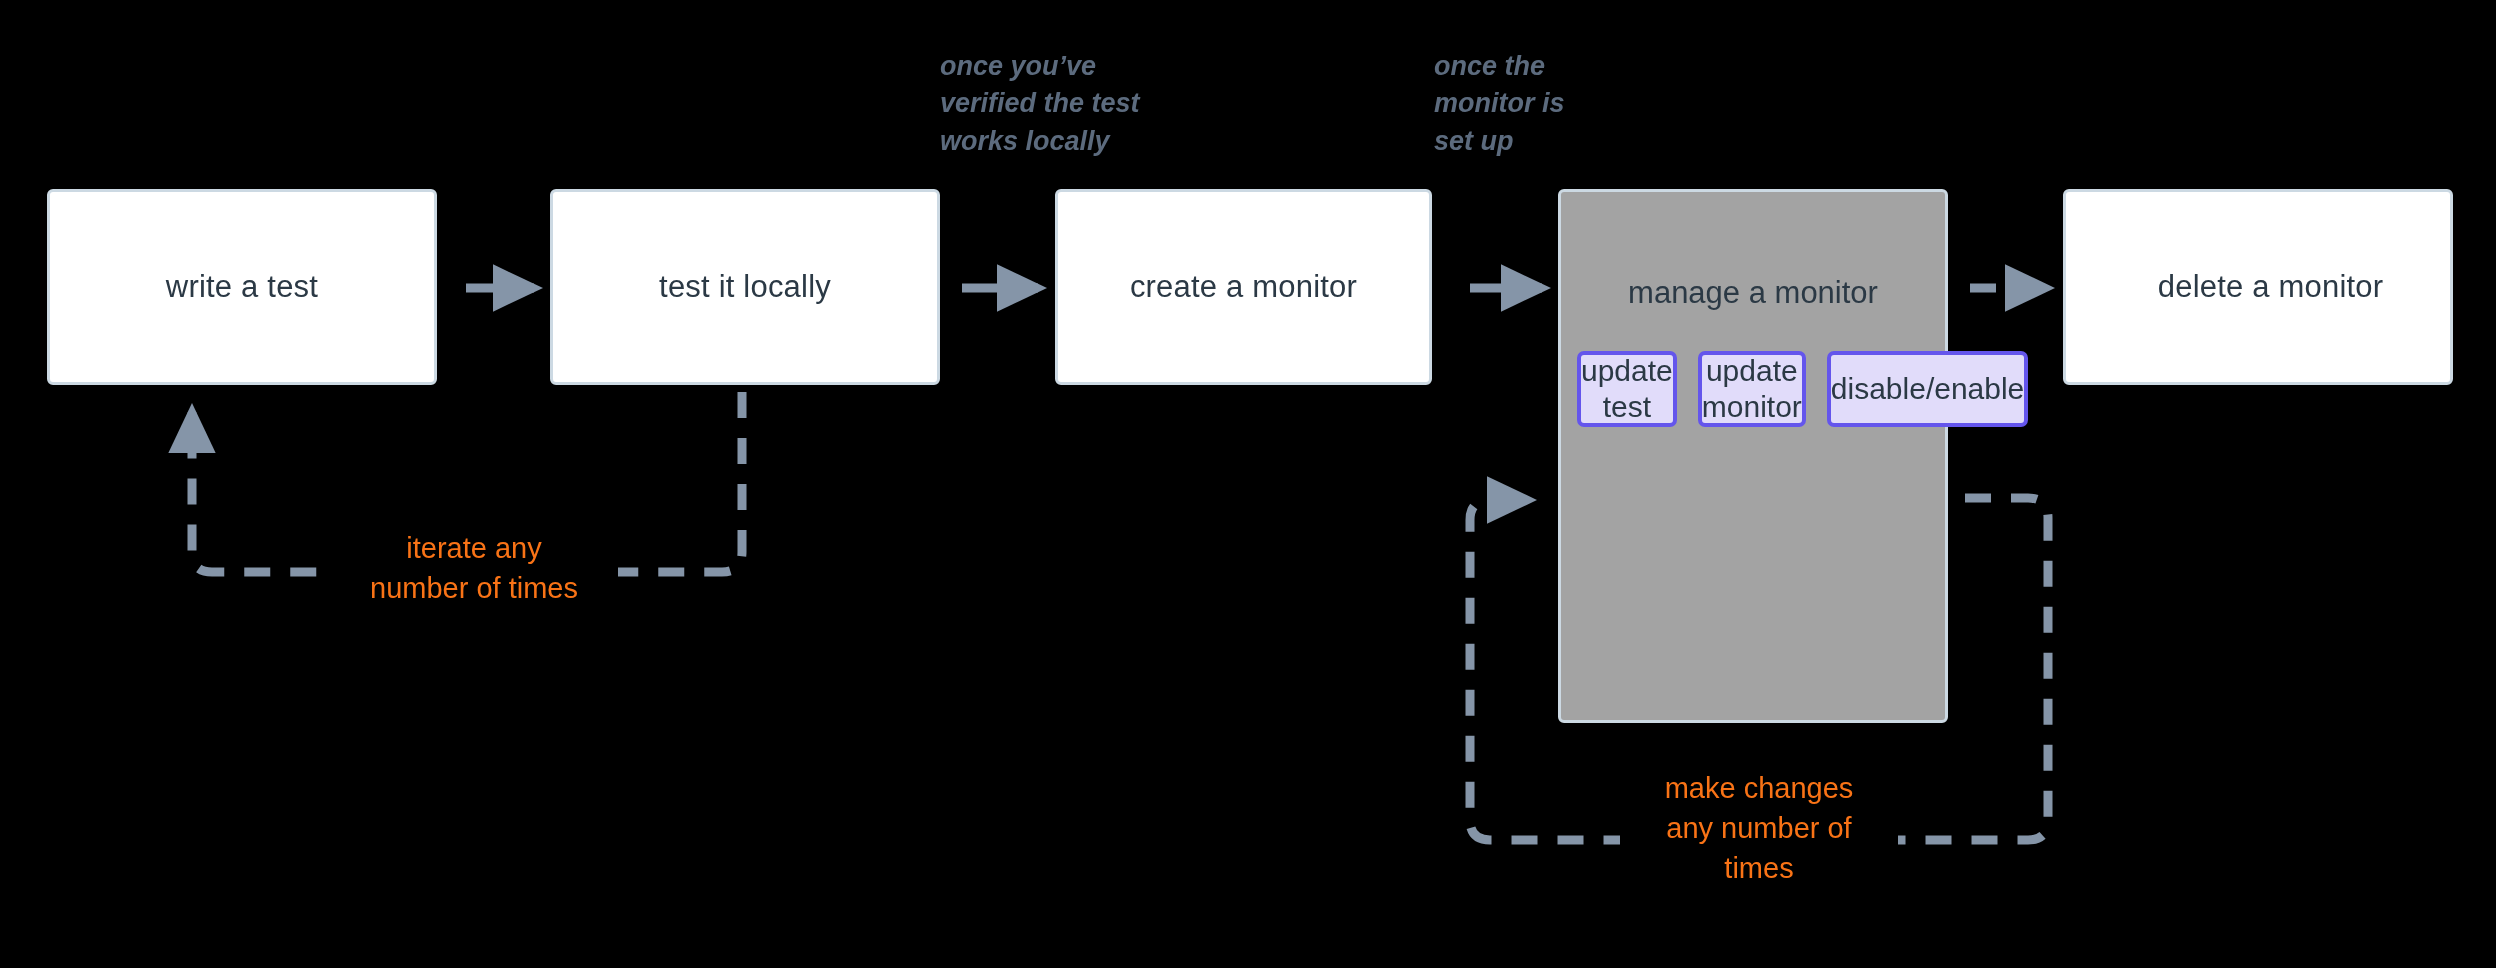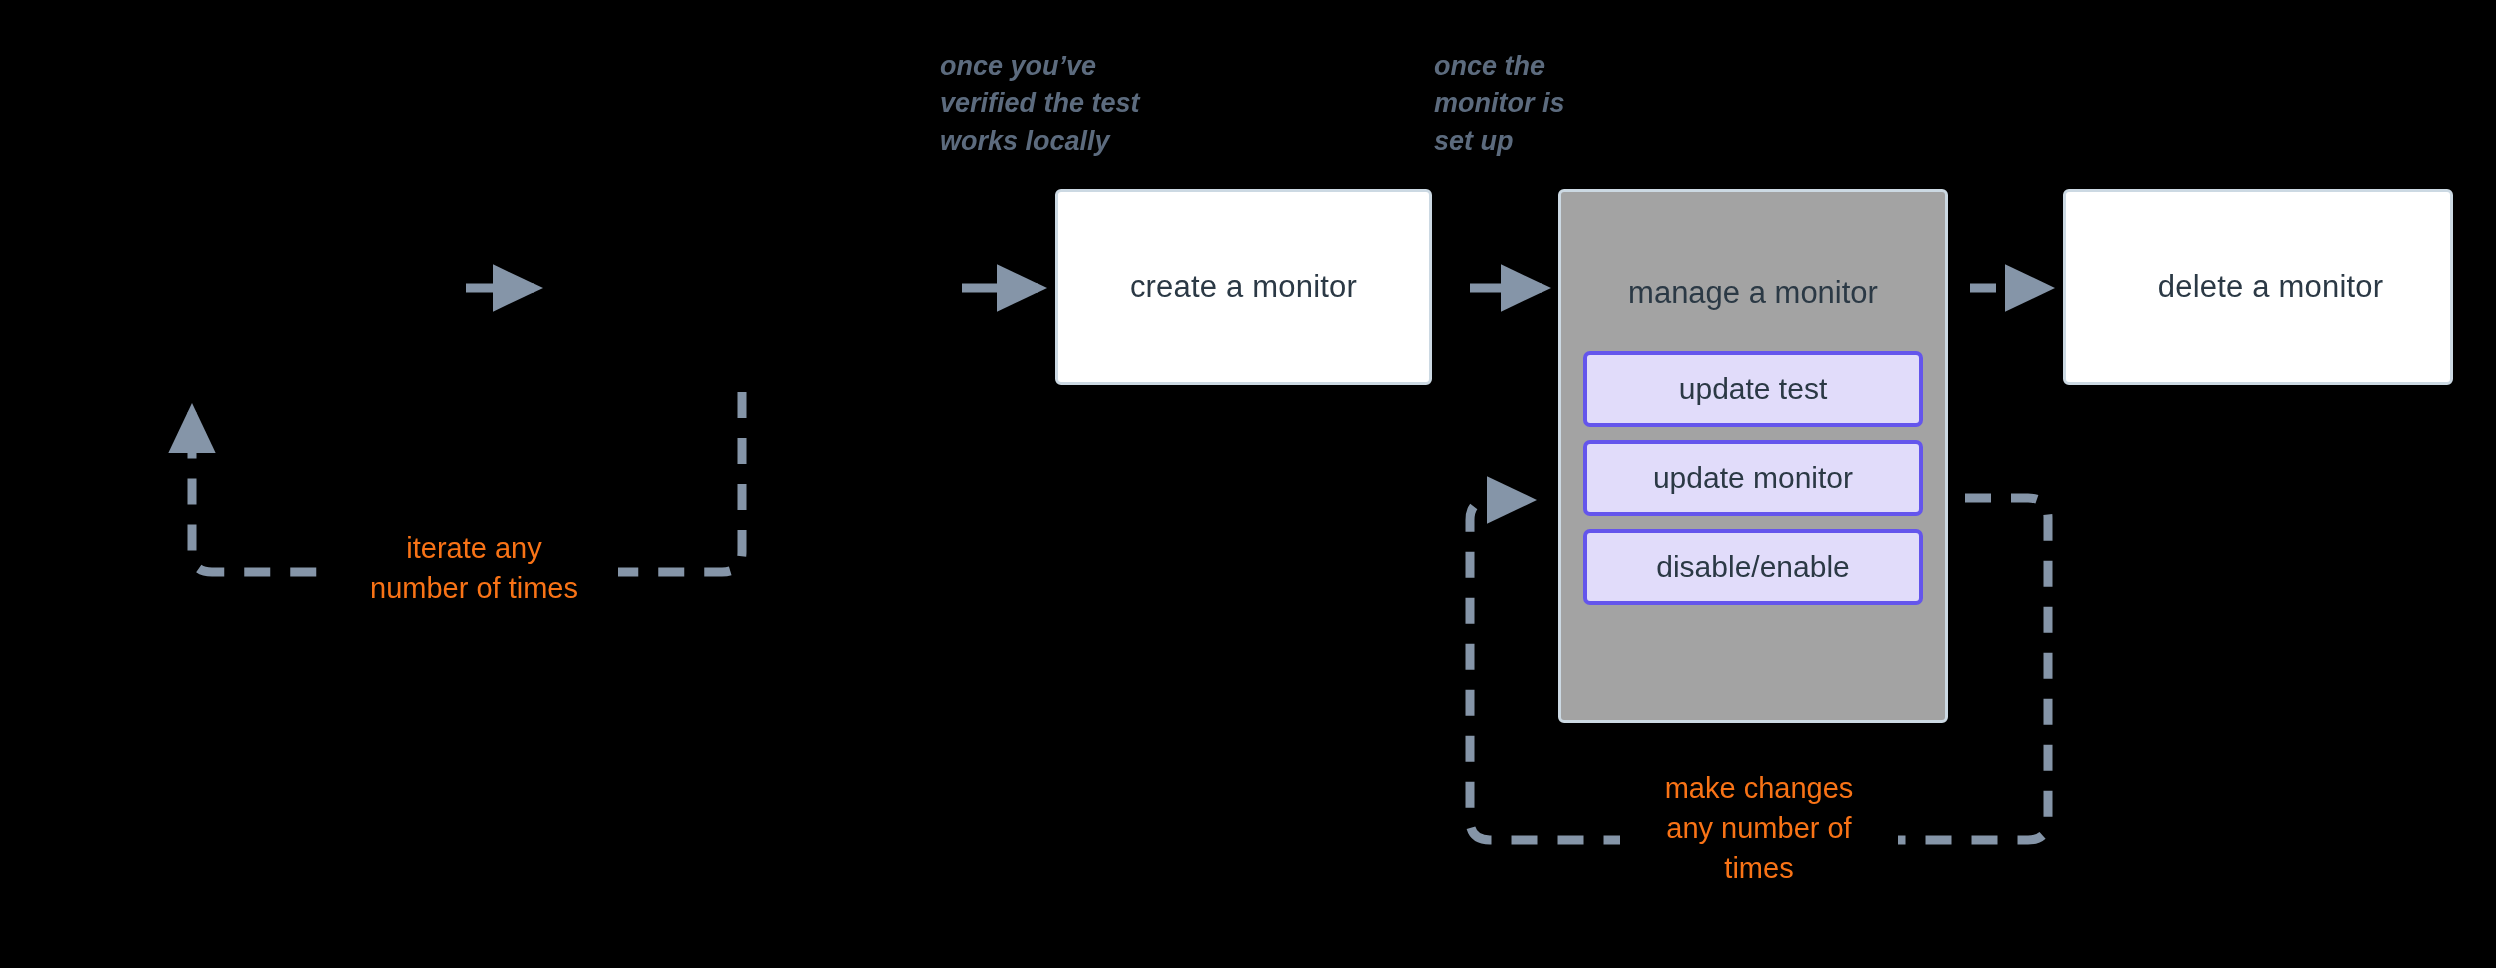--- a/index.html
+++ b/index.html
@@ -58,24 +58,24 @@
   .group-title {
     font-size: 31px;
     color: #2b3945;
     margin-top: 66px;
     margin-bottom: 40px;
     text-align: center;
     line-height: 1.2;
   }
   .sub-list {
     display: flex;
-    flex-direction: column;
-    gap: 13px;
+    flex-direction: row;
+    gap: 21px;
     width: 100%;
-    align-items: center;
+    align-items: flex-end;
   }
   .sub-node {
     width: 340px;
     height: 76px;
     background: #e1dcfa;
     border: 4px solid #6455ec;
     border-radius: 7px;
     box-sizing: border-box;
     display: flex;
     align-items: center;
@@ -131,21 +131,27 @@
     <line x1="1470" y1="288" x2="1542" y2="288" stroke="#8595a8" stroke-width="9" stroke-linecap="butt" marker-end="url(#arrowSolid)"></line>
 
     <line x1="1970" y1="288" x2="2046" y2="288" stroke="#8595a8" stroke-width="9" stroke-linecap="butt" stroke-dasharray="26 20" marker-end="url(#arrowDash)"></line>
 
     <path d="M742,392 L742,552 Q742,572 722,572 L212,572 Q192,572 192,552 L192,412" fill="none" stroke="#8595a8" stroke-width="9" stroke-linecap="butt" stroke-dasharray="26 20" marker-end="url(#arrowDash)"></path>
 
     <path d="M2046,500 Q2046,500 2046,500" fill="none" stroke="none"></path>
     <path d="M1965,498 L2028,498 Q2048,498 2048,518 L2048,820 Q2048,840 2028,840 L1490,840 Q1470,840 1470,820 L1470,520 Q1470,500 1490,500 L1528,500" fill="none" stroke="#8595a8" stroke-width="9" stroke-linecap="butt" stroke-dasharray="26 20" marker-end="url(#arrowDash)"></path>
   </svg>
 
+  <div class="node" style="left:47px; top:189px; width:390px; height:196px;">
+    <span class="node-label">write a test</span>
+  </div>
 
+  <div class="node" style="left:550px; top:189px; width:390px; height:196px;">
+    <span class="node-label">test it locally</span>
+  </div>
 
   <div class="node" style="left:1055px; top:189px; width:377px; height:196px;">
     <span class="node-label">create a monitor</span>
   </div>
 
   <div class="node-group" style="left:1558px; top:189px; width:390px; height:534px;">
     <div class="group-title">manage a monitor</div>
     <div class="sub-list">
       <div class="sub-node">
         <span class="sub-label">update test</span>

